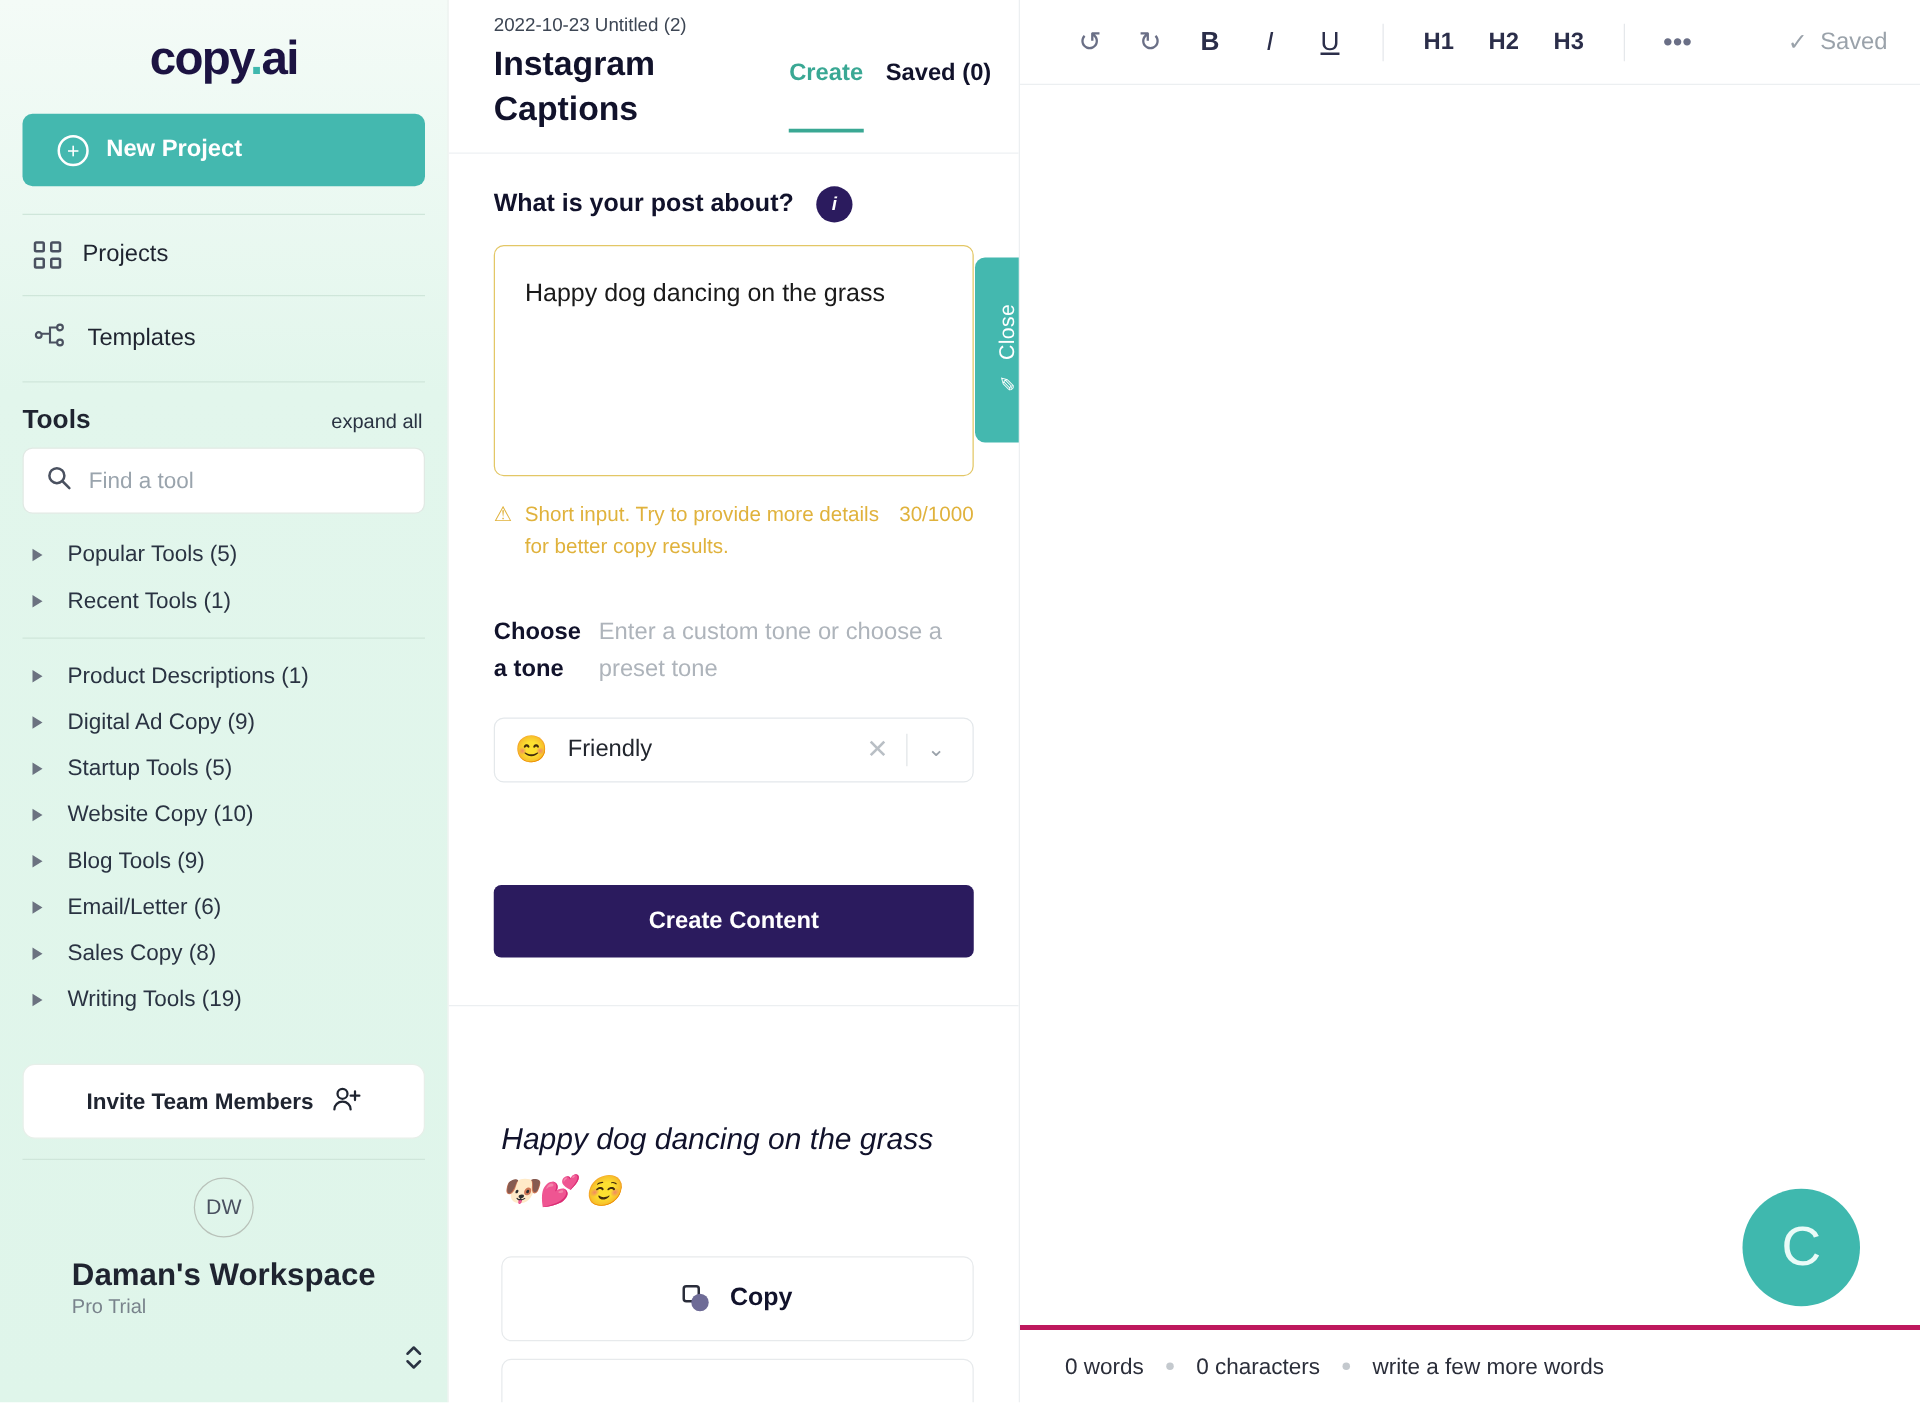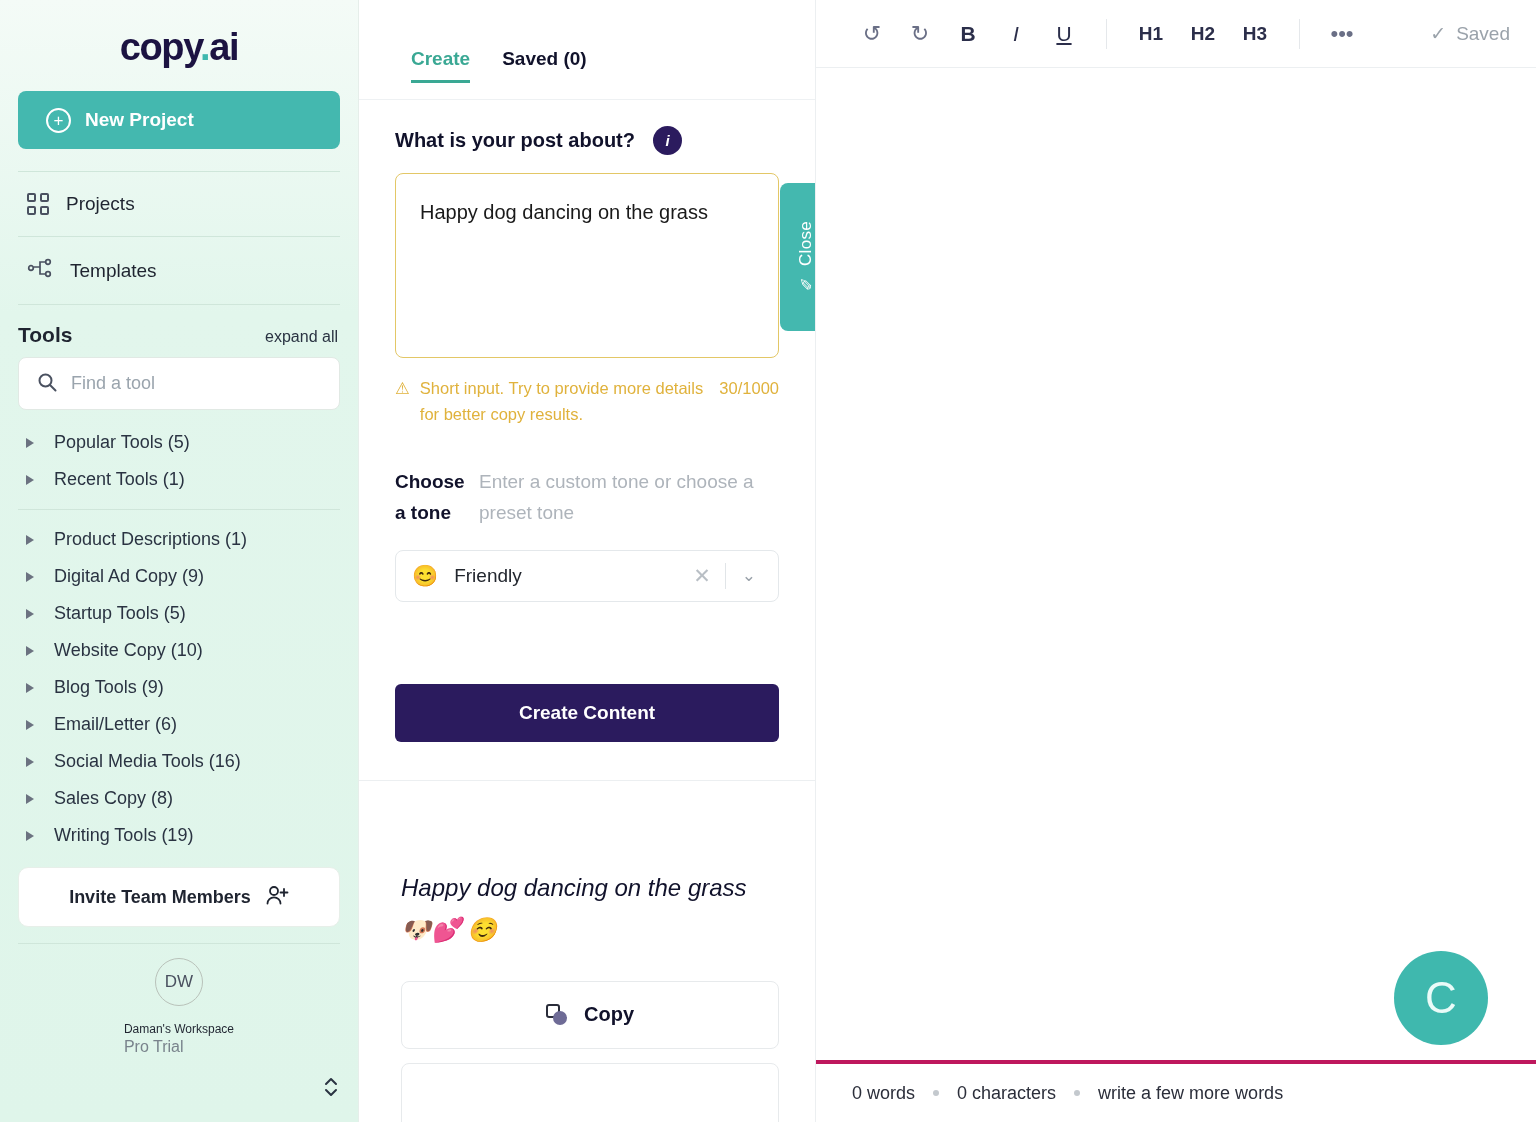--- a/index.html
+++ b/index.html
@@ -92,40 +92,40 @@
   .workspace {
     display: flex; align-items: center; gap: 16px;
     padding: 14px 18px 20px 18px; cursor: pointer; flex-direction: column;
   }
   .avatar {
     width: 48px; height: 48px; border-radius: 50%;
     border: 1.5px solid #b9c2ba; color: #4a5160;
     display: flex; align-items: center; justify-content: center;
     font-size: 17px; flex: 0 0 auto;
   }
-  .ws-name { font-size: 12px; font-weight: 400; color: #1f2430; }
+  .ws-name { font-size: 25px; font-weight: 700; color: #1f2430; }
   .ws-plan { font-size: 16px; color: #79838c; margin-top: 2px; }
   .ws-chev { margin-left: auto; color: #2a3342; font-size: 15px; line-height: 11px; text-align:center; }
 
   
   .mid {
     width: 457px; height: 1122px; background: #ffffff;
     border-right: 1px solid #eceff1;
     position: relative; overflow: hidden;
   }
   .mid-head {
     padding: 12px 22px 16px 36px; border-bottom: 1px solid #eef1f3;
     display: flex; justify-content: space-between;
   }
   .proj-date { font-size: 15px; color: #3d4654; margin-bottom: 4px; }
   .tool-title {
     font-size: 27px; font-weight: 700; color: #11122b;
     line-height: 1.35; max-width: 190px;
   }
-  .tabs { display: flex; gap: 32px; padding-top: 36px; margin-left: 16px; }
+  .tabs { display: flex; gap: 18px; padding-top: 36px; margin-left: 16px; }
   .tab { font-size: 19px; font-weight: 700; color: #11122b; cursor: pointer; padding-bottom: 10px; }
   .tab.active { color: #3aa894; border-bottom: 3px solid #3aa894; }
 
   .mid-body { padding: 26px 36px 0 36px; }
   .q-label-row { display: flex; align-items: center; gap: 18px; margin-bottom: 18px; }
   .q-label { font-size: 20px; font-weight: 700; color: #11122b; }
   .info-badge {
     width: 29px; height: 29px; border-radius: 50%; background: #2b1b5e;
     color: #ffffff; font-size: 15px; font-weight: 700; font-style: italic;
     display: flex; align-items: center; justify-content: center; cursor: pointer;
@@ -329,24 +329,20 @@
       <div class="cat">
           <span class="caret"></span>
           <span>Blog Tools (9)</span>
         </div>
       <div class="cat">
           <span class="caret"></span>
           <span>Email/Letter (6)</span>
         </div>
       <div class="cat">
           <span class="caret"></span>
-          <span>Social Media Tools (16)</span>
-        </div>
-      <div class="cat">
-          <span class="caret"></span>
           <span>Sales Copy (8)</span>
         </div>
       <div class="cat">
           <span class="caret"></span>
           <span>Writing Tools (19)</span>
         </div>
     </div>
 
     <div class="invite">
       <span>Invite Team Members</span>
@@ -372,20 +368,24 @@
           <path d="M4 12 L9 7 L14 12" stroke="#2a3342" stroke-width="2" stroke-linecap="round" stroke-linejoin="round" fill="none"></path>
           <path d="M4 18 L9 23 L14 18" stroke="#2a3342" stroke-width="2" stroke-linecap="round" stroke-linejoin="round" fill="none"></path>
         </svg>
       </div>
     </div>
   </aside>
 
   <section class="mid">
 
     <div class="mid-head">
+      <div>
+        <div class="proj-date">2022-10-23 Untitled (2)</div>
+        <div class="tool-title">Instagram Captions</div>
+      </div>
       <div class="tabs">
         <div class="tab active">Create</div>
         <div class="tab">Saved (0)</div>
       </div>
     </div>
 
     <div class="mid-body">
 
       <div class="q-label-row">
         <div class="q-label">What is your post about?</div>

